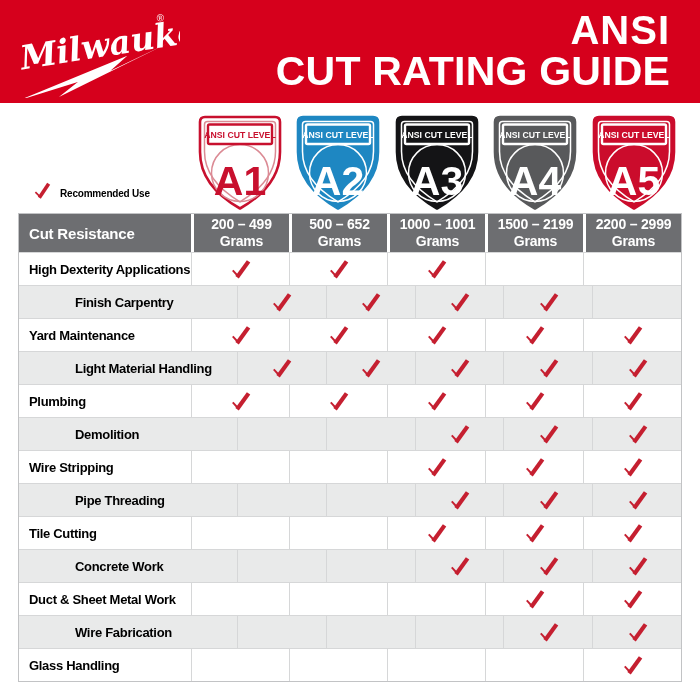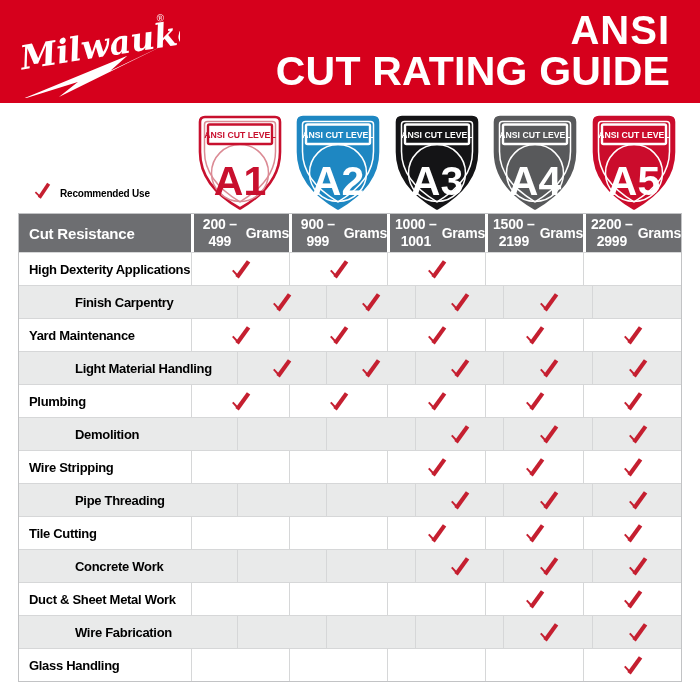--- a/index.html
+++ b/index.html
@@ -23,21 +23,21 @@
   .shields{position:relative;height:110px;background:#fff;}
   .shield{position:absolute;top:12px;width:84px;height:96px;}
   .legend{position:absolute;left:33px;bottom:9px;display:flex;align-items:center;gap:9px;}
   .legend-label{font-weight:bold;font-size:10px;color:#000;letter-spacing:-0.2px;}
 
   
   .guide{margin:0 18px;border:1px solid #C2C3C5;}
   .hrow{display:grid;grid-template-columns:172px repeat(5,1fr);background:#fff;border-radius:8px;}
   .hcell{background:var(--header-gray);color:#fff;font-weight:bold;height:38px;box-sizing:border-box;}
   .hcell.corner{display:flex;align-items:center;padding-left:10px;font-size:15px;letter-spacing:-0.2px;}
-  .hcell.range{border-left:3px solid #fff;display:flex;flex-direction:row;align-items:center;
+  .hcell.range{border-left:3px solid #fff;display:flex;flex-direction:column;align-items:center;
     justify-content:center;font-size:14px;line-height:1.18;text-align:center;letter-spacing:-0.2px;}
   .brow{display:grid;grid-template-columns:172px repeat(5,1fr);border-top:1px solid var(--grid-line);
     height:32px;background:#fff;}
   .brow.alt{background:var(--row-alt);padding-left:46px;}
   .lcell{display:flex;align-items:center;padding-left:10px;font-weight:bold;font-size:13px;
     color:#000;letter-spacing:-0.3px;white-space:nowrap;overflow:hidden;}
   .ccell{border-left:1px solid var(--grid-line);display:flex;align-items:center;justify-content:center;}
   .ccell svg{transform:rotate(2deg);}
 </style>
 </head>
@@ -112,21 +112,21 @@
     </section>
 
   <section class="guide">
     <div class="hrow" id="hrow">
       <div class="hcell corner">Cut Resistance</div>
     <div class="hcell range">
           <span>200 – 499</span>
           <span>Grams</span>
         </div>
         <div class="hcell range">
-          <span>900 – 999</span>
+          <span>500 – 652</span>
           <span>Grams</span>
         </div>
         <div class="hcell range">
           <span>1000 – 1001</span>
           <span>Grams</span>
         </div>
         <div class="hcell range">
           <span>1500 – 2199</span>
           <span>Grams</span>
         </div>

